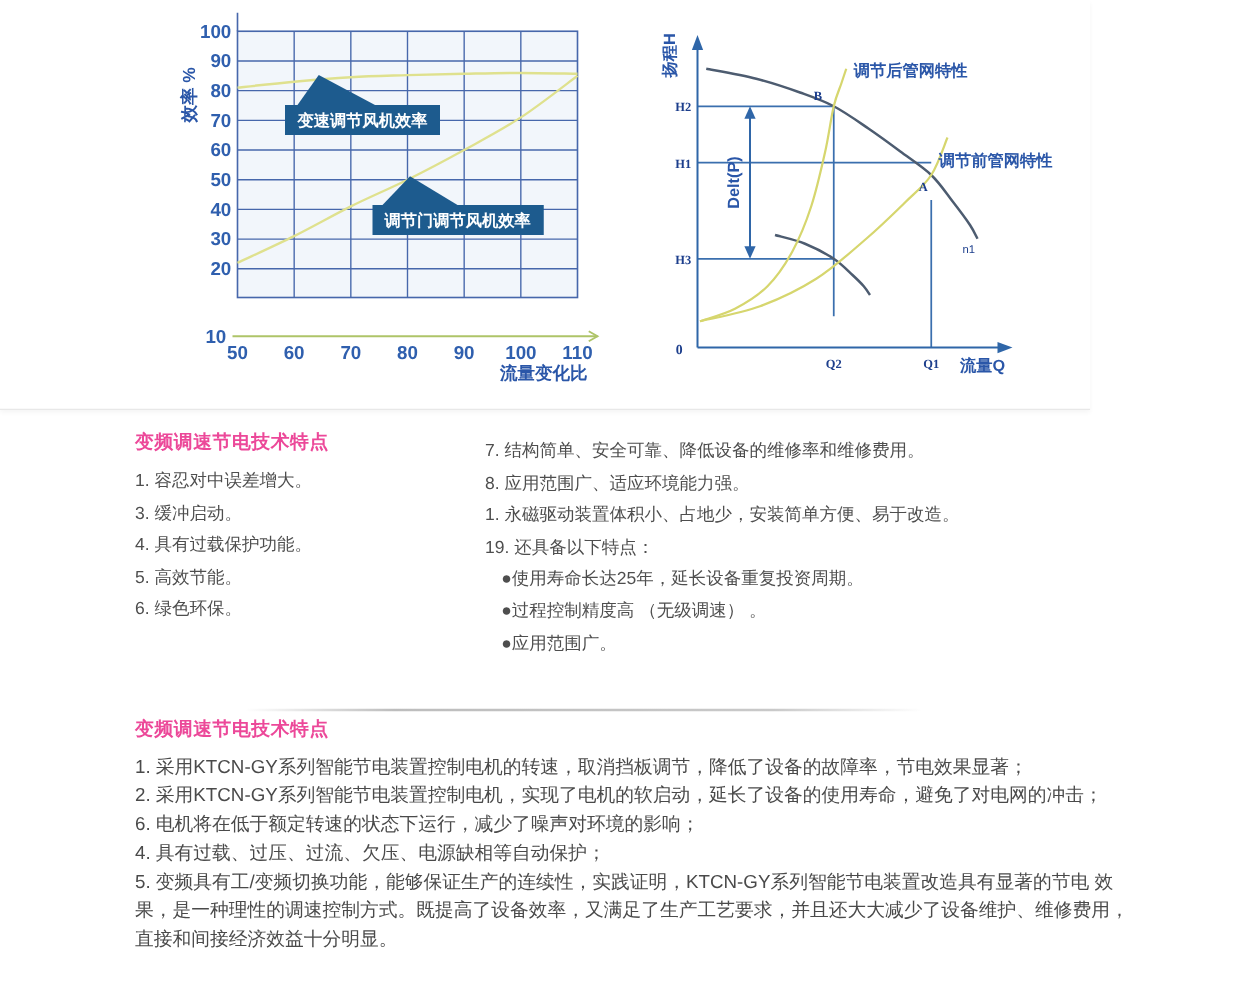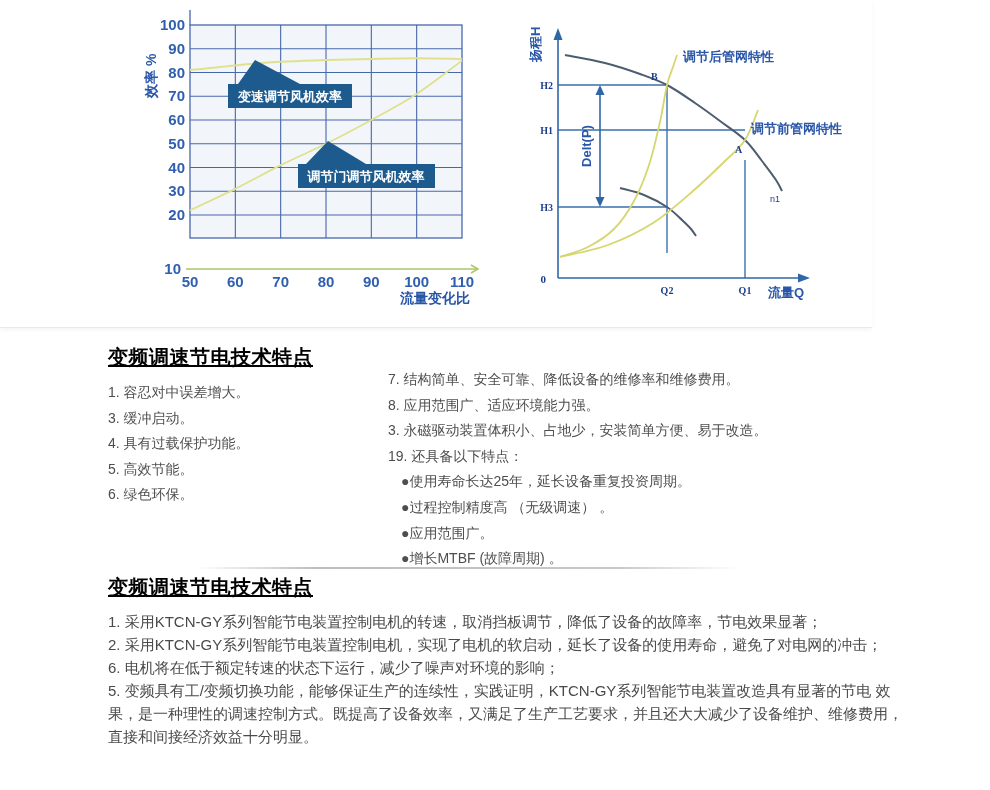--- a/index.html
+++ b/index.html
@@ -11,22 +11,22 @@
   }
   .top-panel{
     position:absolute;left:0;top:0;width:872px;height:327px;background:#fff;
     border-bottom:1px solid #e8e8e8;
     box-shadow:0 2px 4px rgba(0,0,0,.045);
   }
   .chart{position:absolute;top:10px;}
   #chart-left{left:140px;}
   #chart-right{left:520px;}
   .sec1-left{position:absolute;left:108px;top:344px;width:290px;}
-  .sec1-right{position:absolute;left:388px;top:367px;width:540px;}
-  .heading{font-size:20px;font-weight:700;color:#000000;margin:0 0 9px 0;letter-spacing:.5px;text-decoration:underline;}
+  .sec1-right{position:absolute;left:388px;top:348px;width:540px;}
+  .heading{font-size:15px;font-weight:700;color:#ec4899;margin:0 0 9px 0;letter-spacing:.5px;}
   .items div{font-size:14px;line-height:25.6px;color:#4e4e4e;white-space:nowrap;}
   .bullets div{padding-left:13px;}
   .divider-2{
     position:absolute;left:196px;top:567px;width:542px;height:2px;
     background:linear-gradient(90deg,rgba(190,190,190,0),#bdbdbd 22%,#c9c9c9 78%,rgba(190,190,190,0));
   }
   .sec2{position:absolute;left:108px;top:574px;width:802px;}
   .sec2 .items div{font-size:15px;line-height:23px;color:#4a4a4a;white-space:normal;}
 </style>
 </head>
@@ -121,34 +121,34 @@
       <div>4. 具有过载保护功能。</div>
       <div>5. 高效节能。</div>
       <div>6. 绿色环保。</div>
     </div>
 </div>
 
 <div class="sec1-right">
   <div class="items">
       <div>7. 结构简单、安全可靠、降低设备的维修率和维修费用。</div>
       <div>8. 应用范围广、适应环境能力强。</div>
-      <div>3. 永磁驱动装置体积小、占地少，安装简单方便、易于改造。</div>
+      <div>1. 永磁驱动装置体积小、占地少，安装简单方便、易于改造。</div>
       <div>19. 还具备以下特点：</div>
     </div>
   <div class="items bullets">
       <div>●使用寿命长达25年，延长设备重复投资周期。</div>
       <div>●过程控制精度高 （无级调速） 。</div>
       <div>●应用范围广。</div>
-      <div>●增长MTBF (故障周期) 。</div>
     </div>
 </div>
 
 <div class="divider-2"></div>
 
 <div class="sec2">
   <div class="heading">变频调速节电技术特点</div>
   <div class="items">
       <div>1. 采用KTCN-GY系列智能节电装置控制电机的转速，取消挡板调节，降低了设备的故障率，节电效果显著；</div>
       <div>2. 采用KTCN-GY系列智能节电装置控制电机，实现了电机的软启动，延长了设备的使用寿命，避免了对电网的冲击；</div>
       <div>6. 电机将在低于额定转速的状态下运行，减少了噪声对环境的影响；</div>
+      <div>4. 具有过载、过压、过流、欠压、电源缺相等自动保护；</div>
       <div>5. 变频具有工/变频切换功能，能够保证生产的连续性，实践证明，KTCN-GY系列智能节电装置改造具有显著的节电 效果，是一种理性的调速控制方式。既提高了设备效率，又满足了生产工艺要求，并且还大大减少了设备维护、维修费用，直接和间接经济效益十分明显。</div>
     </div>
 </div>
 
 </body></html>

